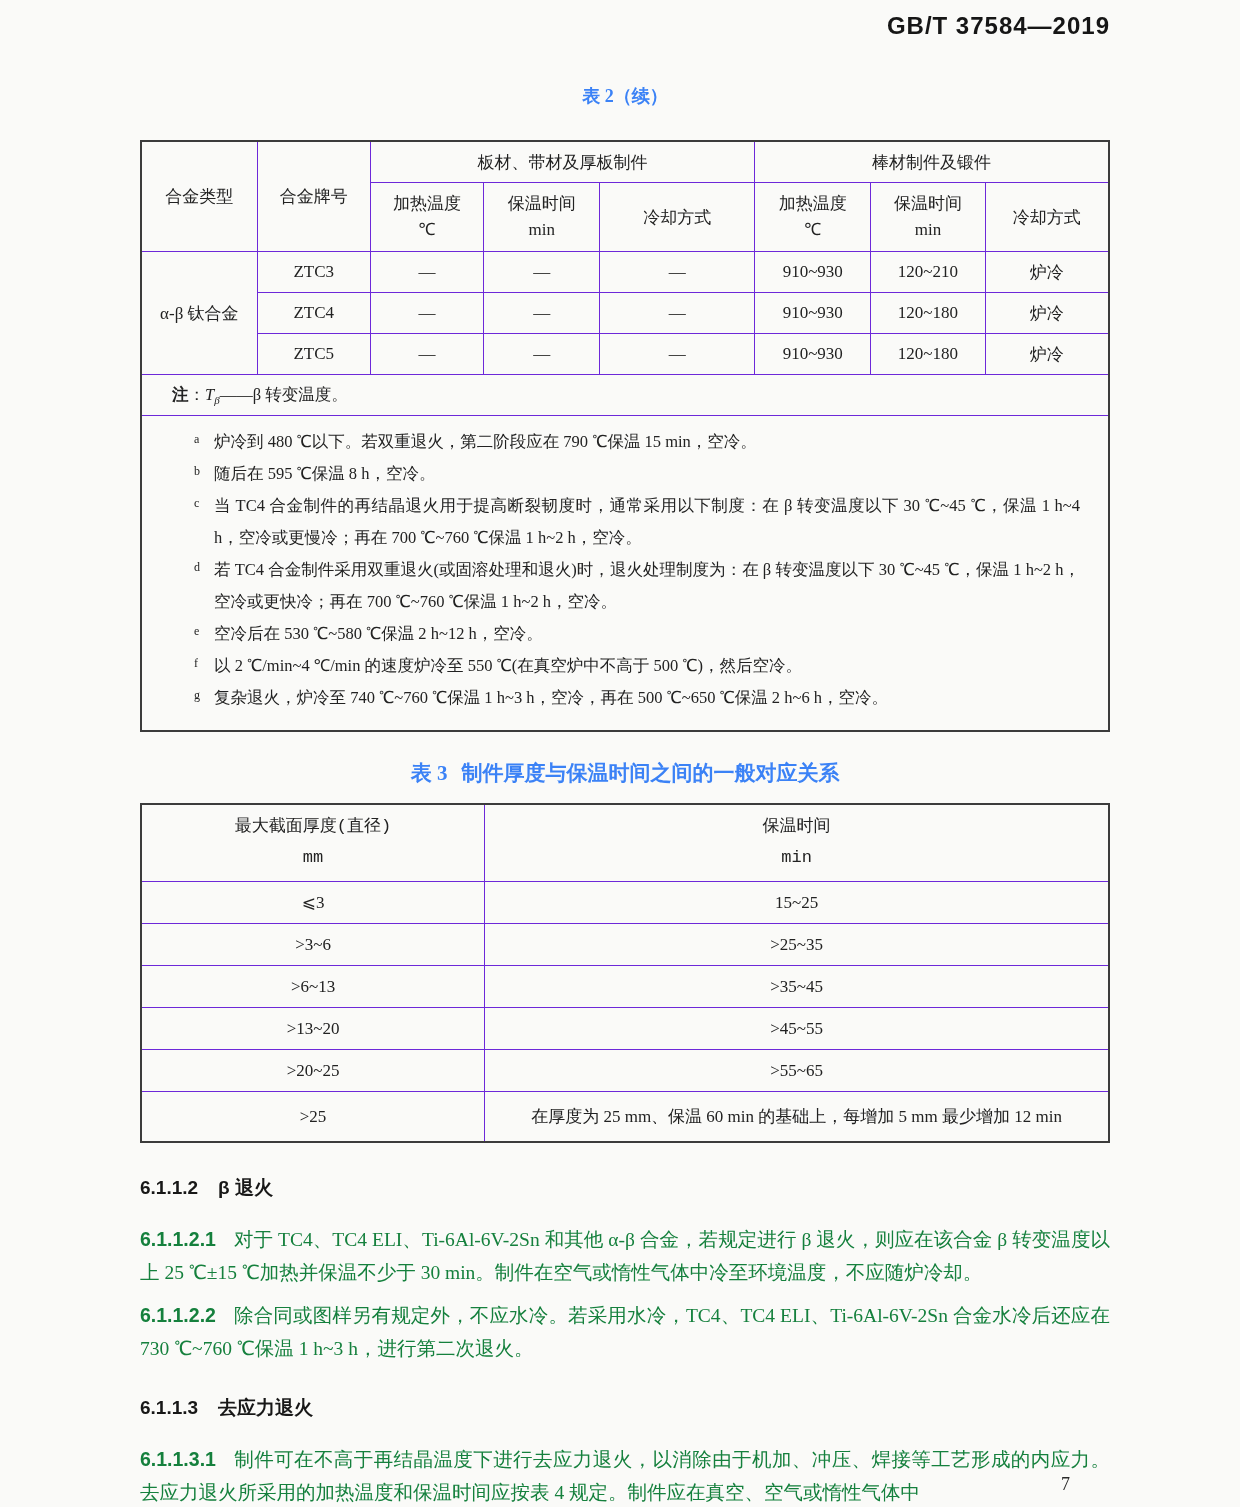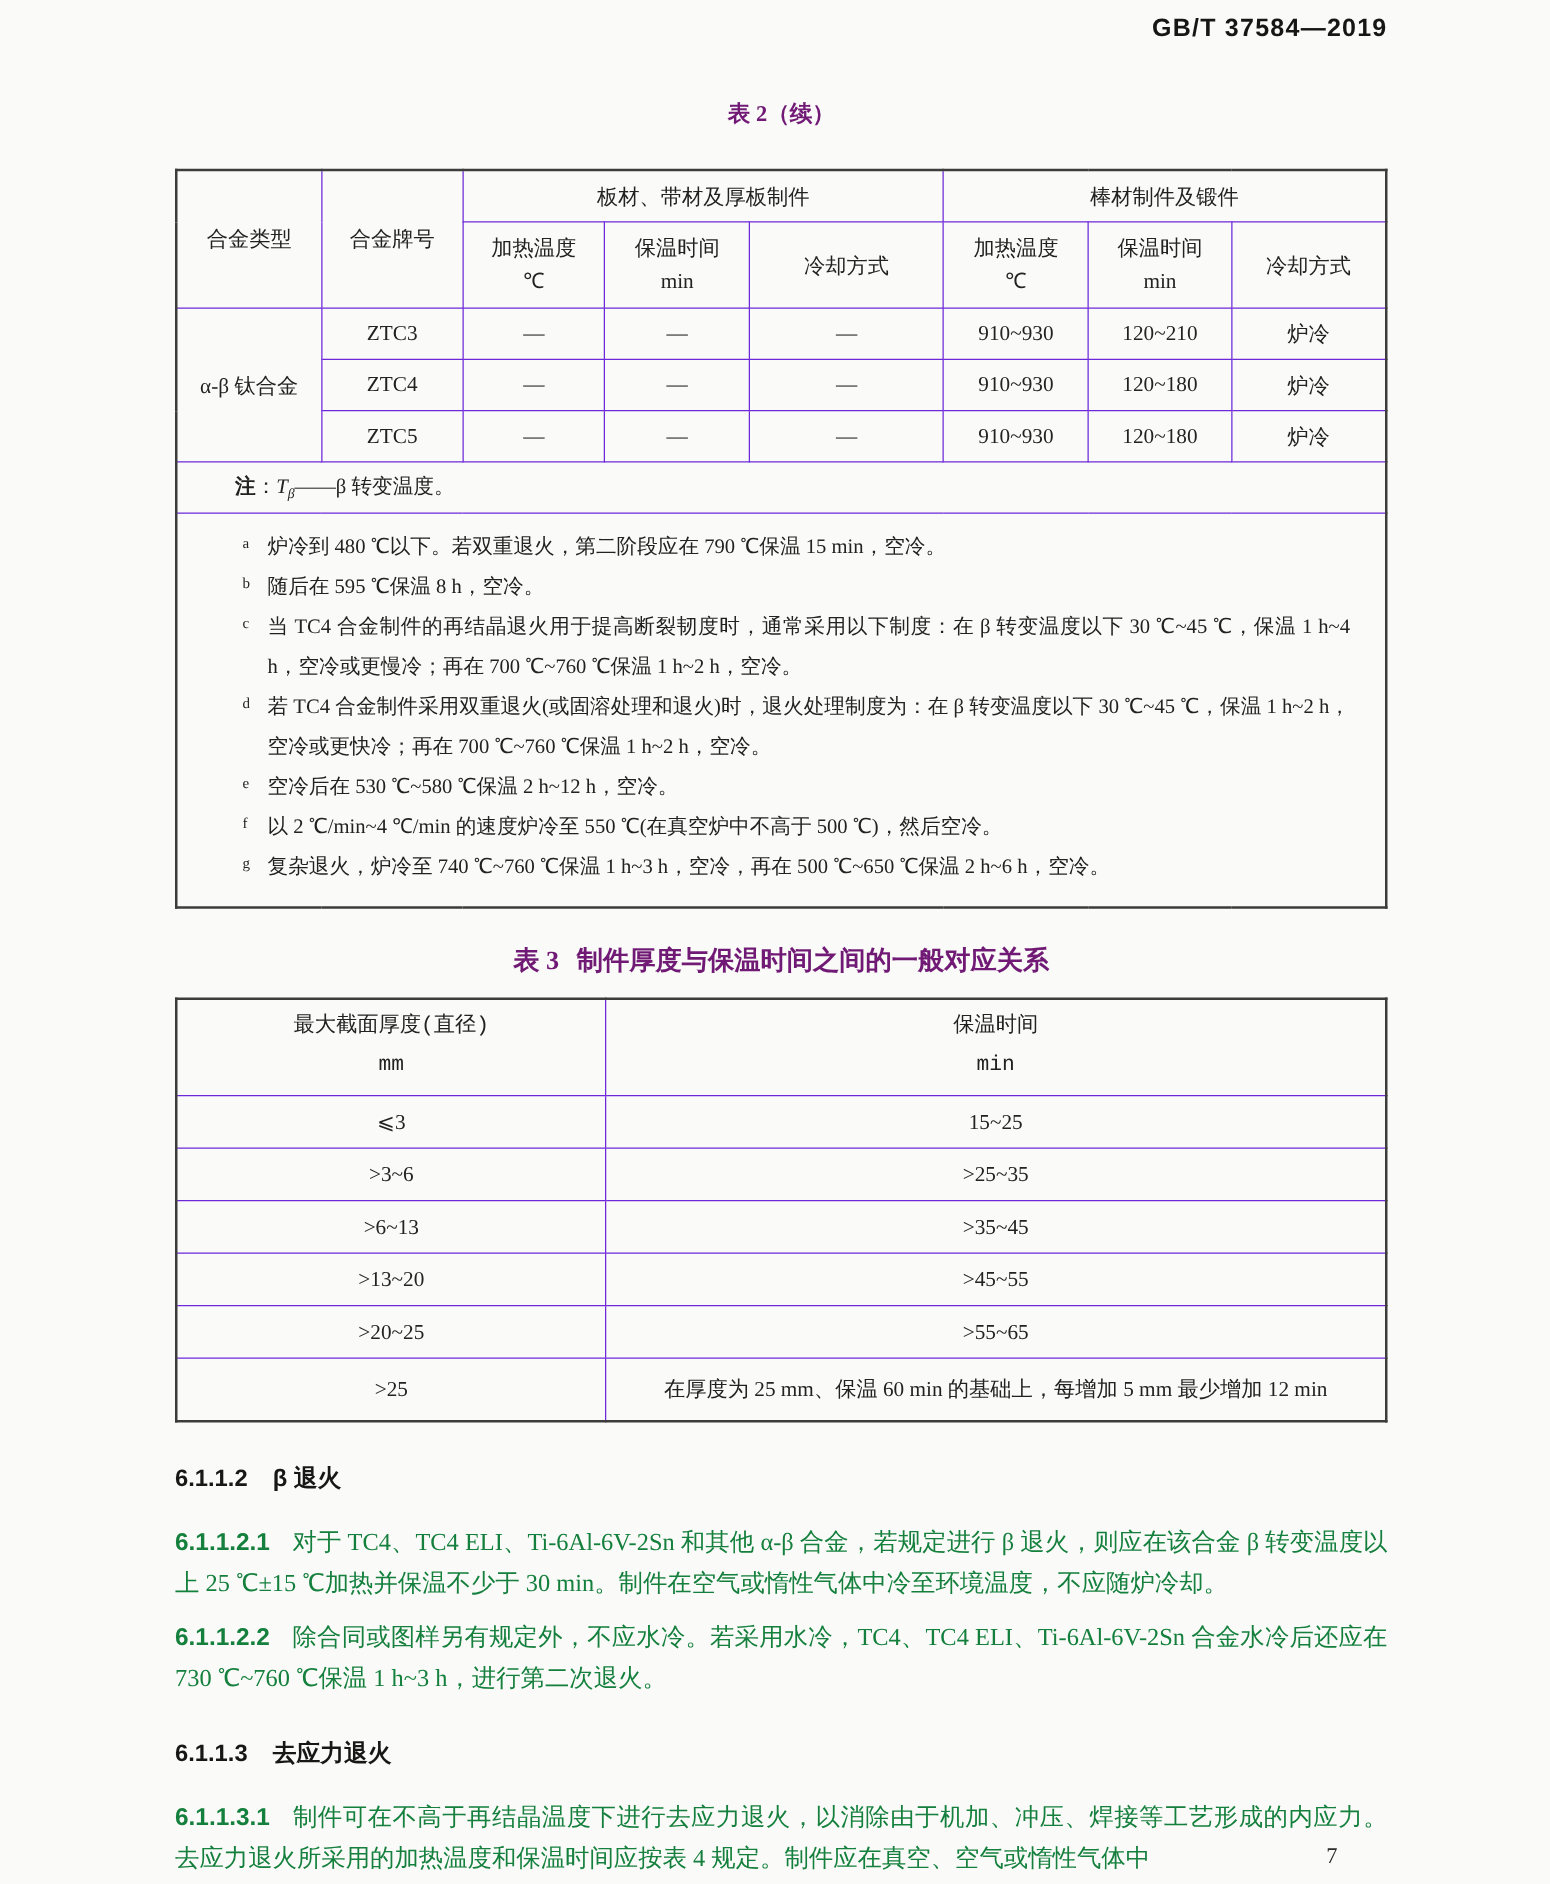--- a/index.html
+++ b/index.html
@@ -11,30 +11,30 @@
     position:relative;
     overflow:hidden;
   }
   .content{padding:0 130px 0 140px;}
 
   .doc-code{
     margin-top:12px;
     text-align:right;
     font-family:"Liberation Sans", sans-serif;
     font-weight:bold;
-    font-size:20px;
+    font-size:24px;
     letter-spacing:1px;
     color:#161616;
   }
 
   .tbl-title{
     text-align:center;
     font-weight:bold;
     font-size:18px;
-    color:#701a75;
+    color:#3b82f6;
   }
   .t2-title{margin-top:44px;}
   .t3-title{margin-top:27px;font-size:21px;}
   .t3-title .cap{margin-left:14px;}
 
   table{
     width:100%;
     border-collapse:collapse;
     table-layout:fixed;
     font-size:17px;
@@ -51,21 +51,21 @@
   }
   table{border:2px solid #3c3c3c;}
   .t2 thead tr.grp th{height:36px;}
   .t2 thead tr.sub th{height:64px;}
   .t2 tbody td{height:36px;}
   .sub2{line-height:1.55;}
 
   .note-row{
     text-align:left;
     height:42px;
-    padding-left:46px;
+    padding-left:30px;
     font-size:16.5px;
   }
   .note-label{font-weight:bold;font-family:"Liberation Sans", sans-serif;}
   .tsym{font-style:italic;}
   .tsym sub{font-size:11px;font-style:italic;}
 
   .fn-cell{
     text-align:left;
     padding:10px 28px 16px 46px;
     font-size:16.5px;

